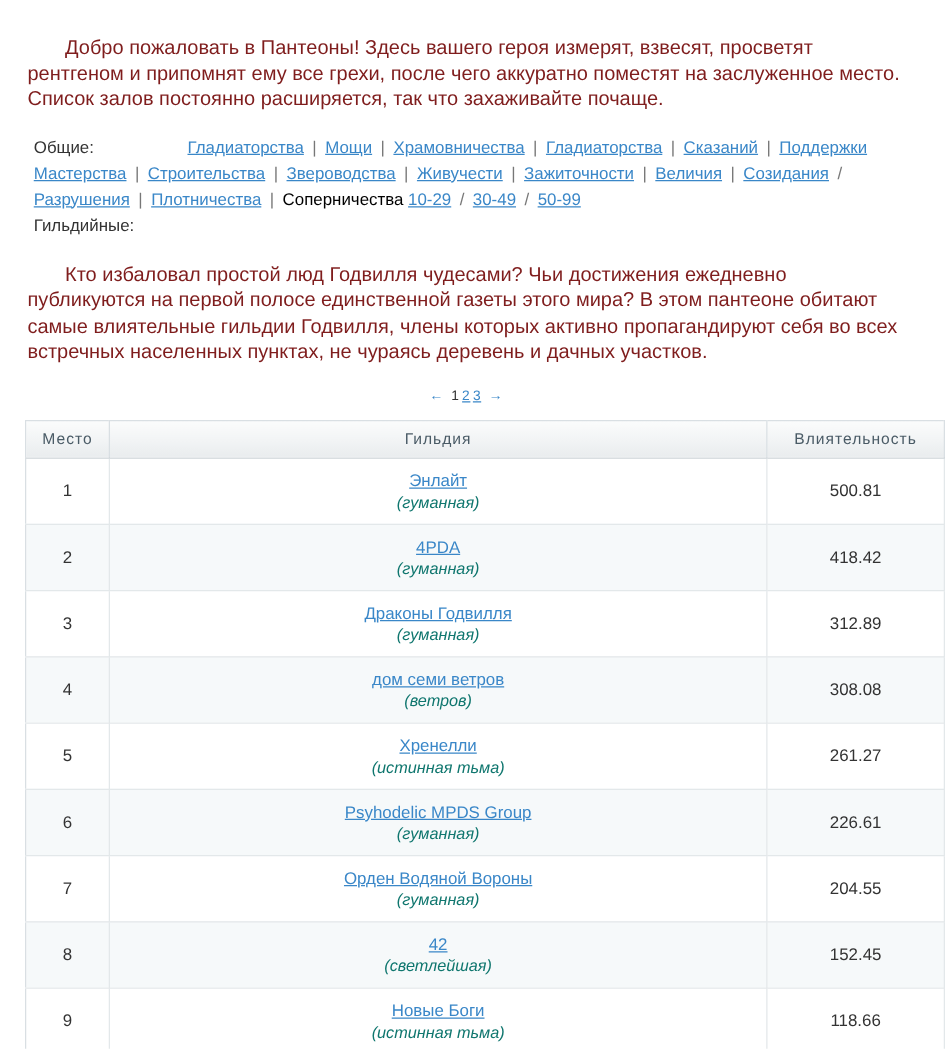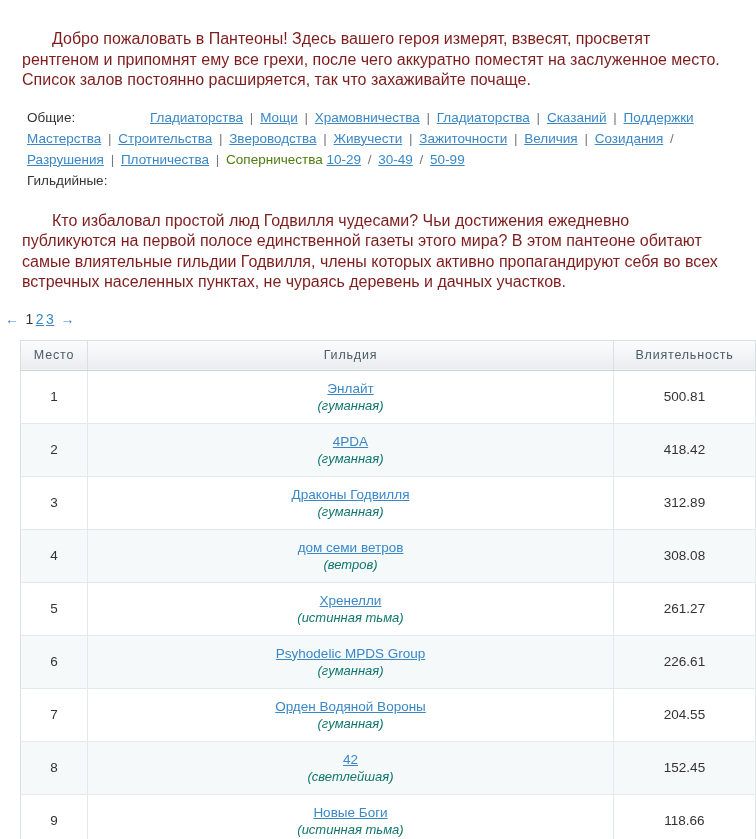--- a/index.html
+++ b/index.html
@@ -56,31 +56,32 @@
   }
   .hall-links a {
     color: #3a87c8;
     text-decoration: underline;
   }
   .hall-links .sep {
     color: #777777;
     padding: 0 3px;
   }
   .hall-links .plain {
-    color: #4d7c0f;
+    color: #000000;
   }
   .hall-links .active {
     color: #111111;
     font-weight: bold;
   }
   
   .pager {
+    text-align: center;
     margin: 18px 0 0 0;
     padding-right: 10px;
-    font-size: 14px;
+    font-size: 11px;
     color: #333333;
     letter-spacing: 0.5px;
   }
   .pager a {
     color: #3a87c8;
     text-decoration: underline;
     margin: 0 1px;
   }
   .pager .current {
     color: #333333;

